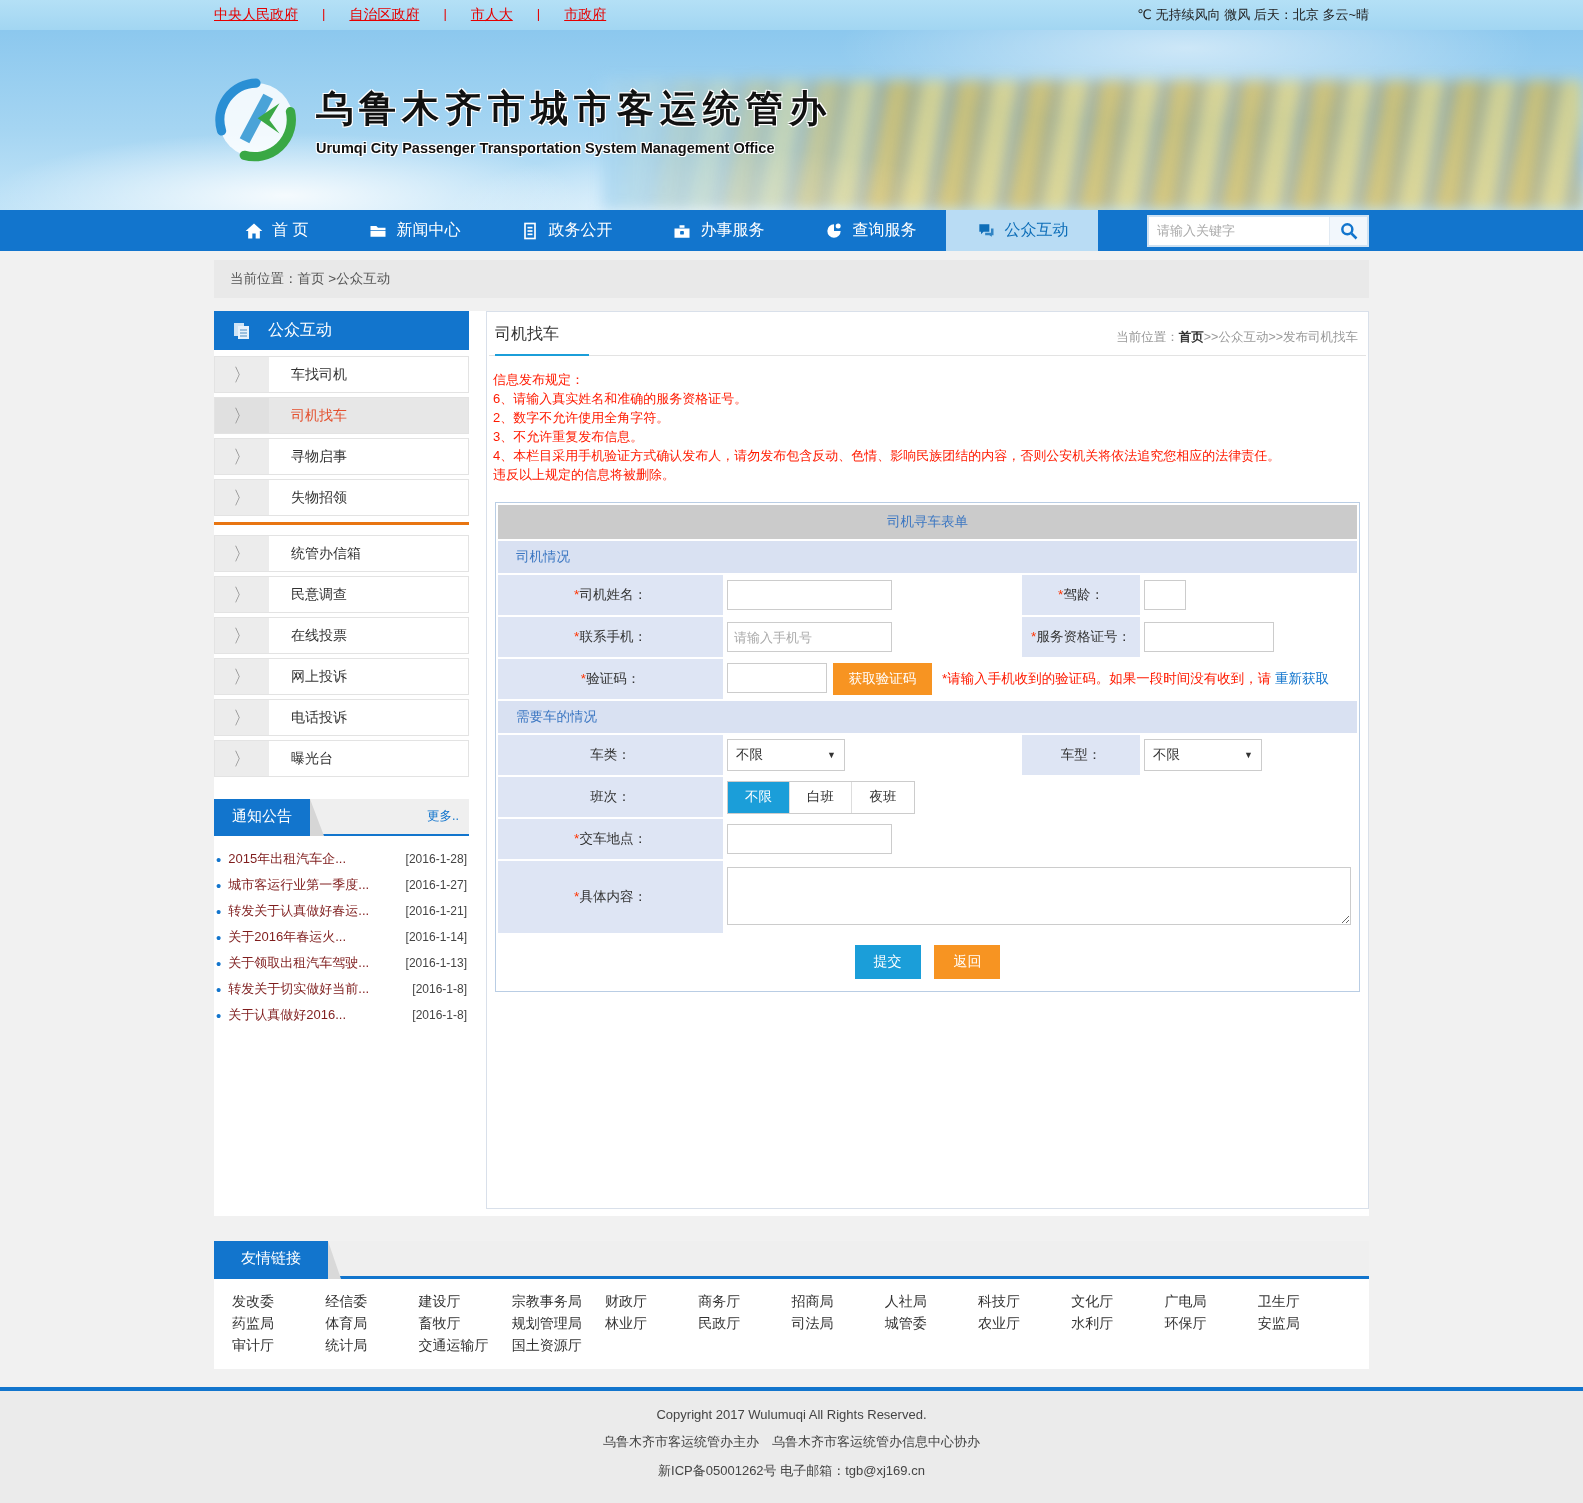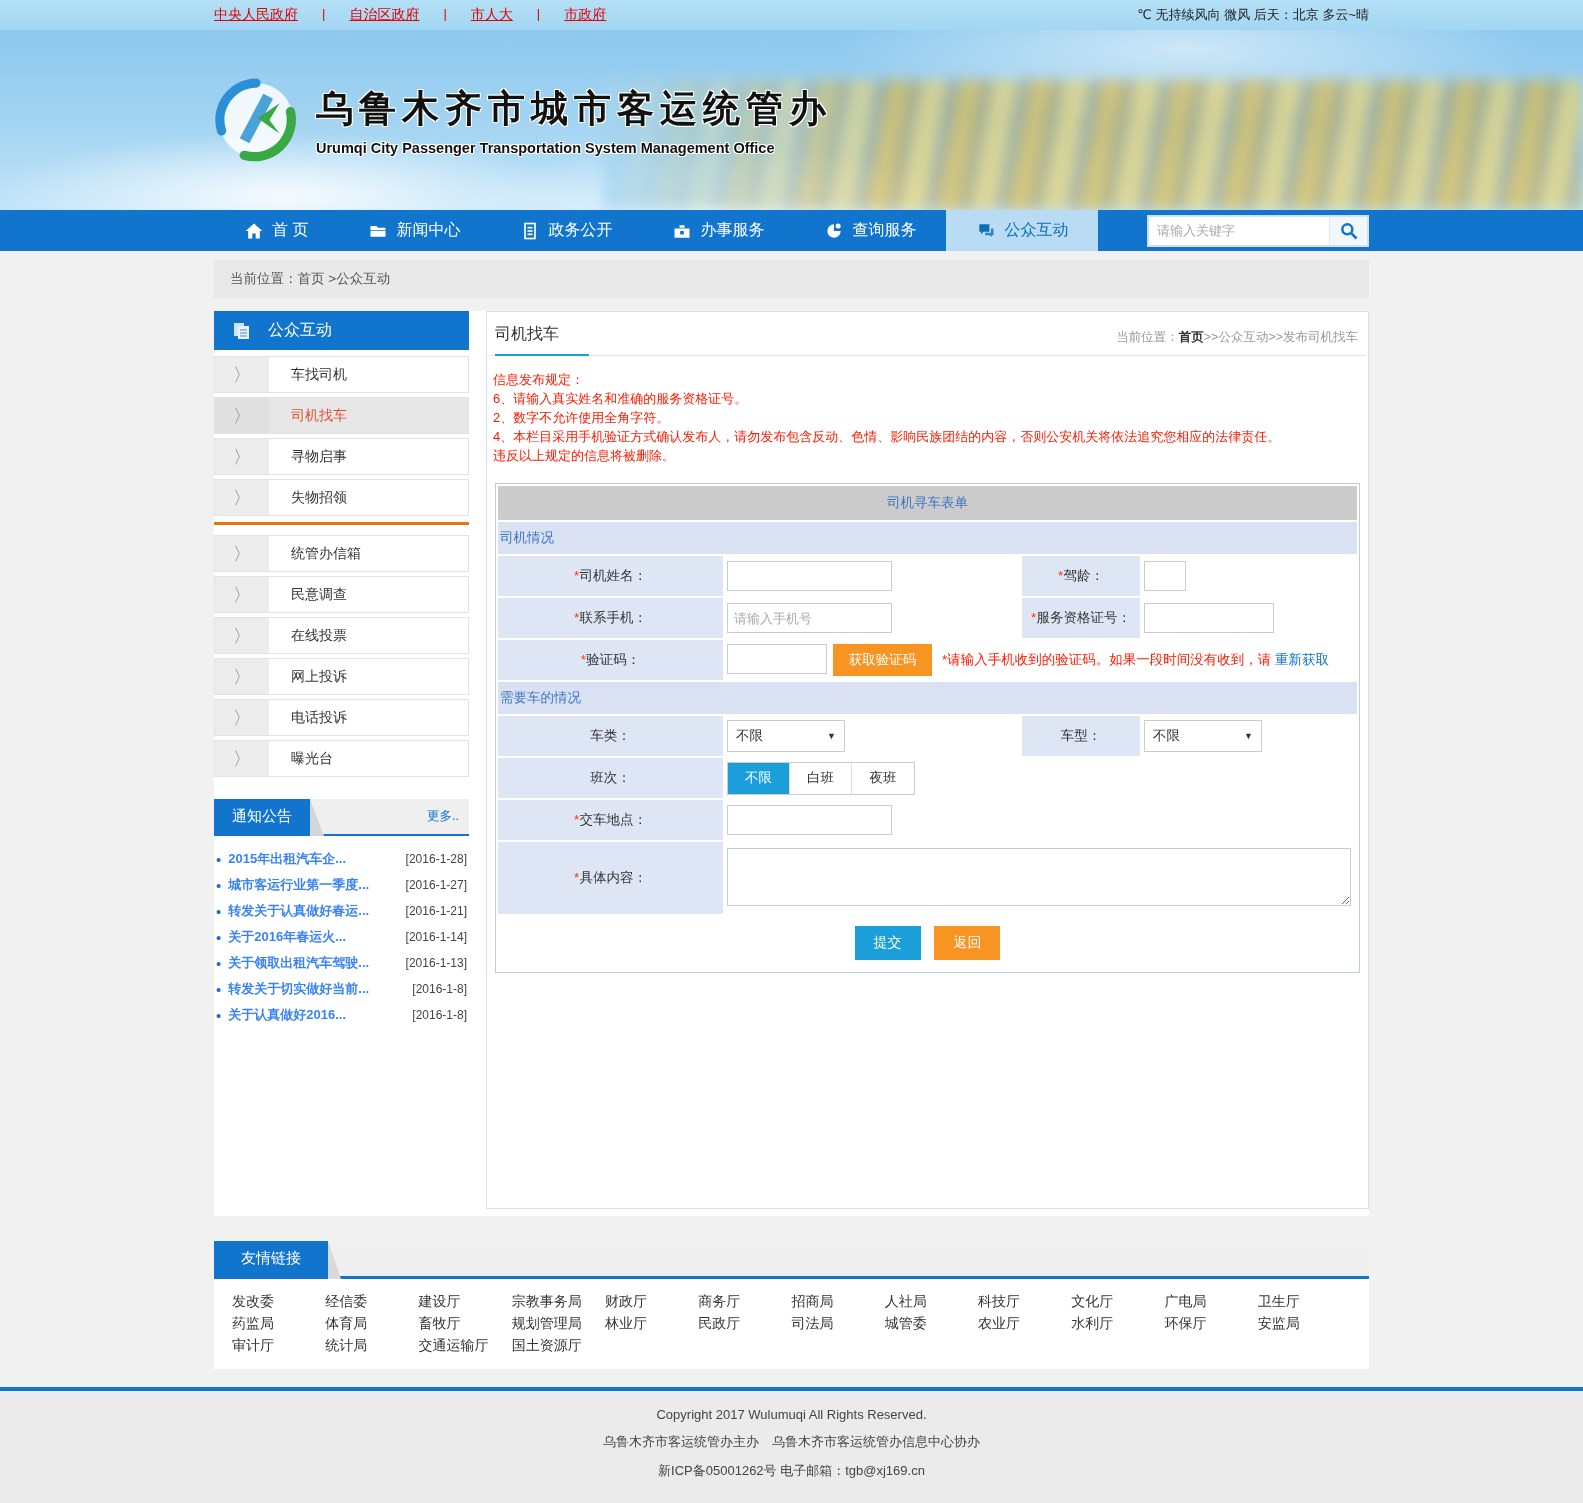--- a/index.html
+++ b/index.html
@@ -95,38 +95,38 @@
     padding: 0 18px; font-size: 15px; position: relative;
   }
   .notice-tab:after {
     content: ""; position: absolute; right: -14px; top: 0; border-left: 14px solid #d6d6d6;
     border-top: 37px solid transparent;
   }
   .notice-more { margin-left: auto; color: #1275cd; font-size: 12.5px; padding-right: 10px; cursor: pointer; }
   .notice-list { padding: 10px 2px 0; }
   .notice-item { display: flex; align-items: center; height: 26px; font-size: 13px; }
   .notice-item .dot { color: #1275cd; margin-right: 7px; font-size: 15px; }
-  .notice-item .t { flex: 1; white-space: nowrap; overflow: hidden; color: #3b82f6; cursor: pointer; font-weight: bold; }
+  .notice-item .t { flex: 1; white-space: nowrap; overflow: hidden; color: #7f1d1d; cursor: pointer; }
   .notice-item .d { color: #444; font-size: 12px; margin-left: 4px; }
 
   
   .content { flex: 1; border: 1px solid #d9e0ea; background: #fff; min-height: 898px; padding: 0 2px; }
   .c-head { display: flex; align-items: flex-end; justify-content: space-between; border-bottom: 1px solid #e3e3e3; padding: 14px 8px 0 6px; height: 44px; }
   .c-title { font-size: 16px; color: #333; padding: 0 30px 9px 0; border-bottom: 2px solid #1b9ed9; margin-bottom: -1px; }
   .c-crumb { color: #999; font-size: 12.5px; padding-bottom: 9px; }
   .c-crumb b { color: #333; }
 
   .rules { padding: 14px 10px 10px 4px; color: #ff1a00; font-size: 13px; line-height: 19px; }
   .rules div { margin-bottom: 0px; }
 
   
   .ftable { width: calc(100% - 12px); margin: 8px auto 0; border-collapse: separate; border-spacing: 2px; border: 1px solid #b9cde4; background: #fff; }
   .ftable td { font-size: 13.5px; }
   .f-caption { background: #cbcbcb; color: #3c77c2; text-align: center; height: 34px; font-size: 14.5px; }
-  .f-section { background: #d9e1f2; color: #3c77c2; height: 32px; padding-left: 2px; font-size: 14px; }
+  .f-section { background: #d9e1f2; color: #3c77c2; height: 32px; padding-left: 18px; font-size: 14px; }
   .f-label { background: #dee5f4; text-align: center; height: 40px; color: #333; }
   .f-field { background: #fff; padding-left: 2px; }
   .star { color: #ff3300; }
   .tx { border: 1px solid #ccc; height: 30px; padding: 0 6px; font-size: 13px; color: #333; outline: none; }
   .tx::placeholder { color: #aaa; }
   .w165 { width: 165px; } .w42 { width: 42px; } .w130 { width: 130px; } .w100 { width: 100px; }
   .btn-code { background: #f79422; color: #fff; border: 0; height: 32px; padding: 0 16px; font-size: 13.5px; margin-left: 2px; cursor: pointer; vertical-align: middle; }
   .code-hint { color: #ff1a00; margin-left: 6px; }
   .code-retry { color: #1275cd; cursor: pointer; }
   .fselect {
@@ -357,20 +357,21 @@
   <div class="content">
     <div class="c-head">
       <div class="c-title">司机找车</div>
       <div class="c-crumb"><span>当前位置：</span><b>首页</b><span>&gt;&gt;公众互动&gt;&gt;发布司机找车</span></div>
     </div>
 
     <div class="rules">
       <div>信息发布规定：</div>
       <div>6、请输入真实姓名和准确的服务资格证号。</div>
       <div>2、数字不允许使用全角字符。</div>
+      <div>3、不允许重复发布信息。</div>
       <div>4、本栏目采用手机验证方式确认发布人，请勿发布包含反动、色情、影响民族团结的内容，否则公安机关将依法追究您相应的法律责任。</div>
       <div>违反以上规定的信息将被删除。</div>
     </div>
 
     <table class="ftable">
       <colgroup>
           <col style="width:225px">
           <col style="width:295px">
           <col style="width:118px">
           <col>

